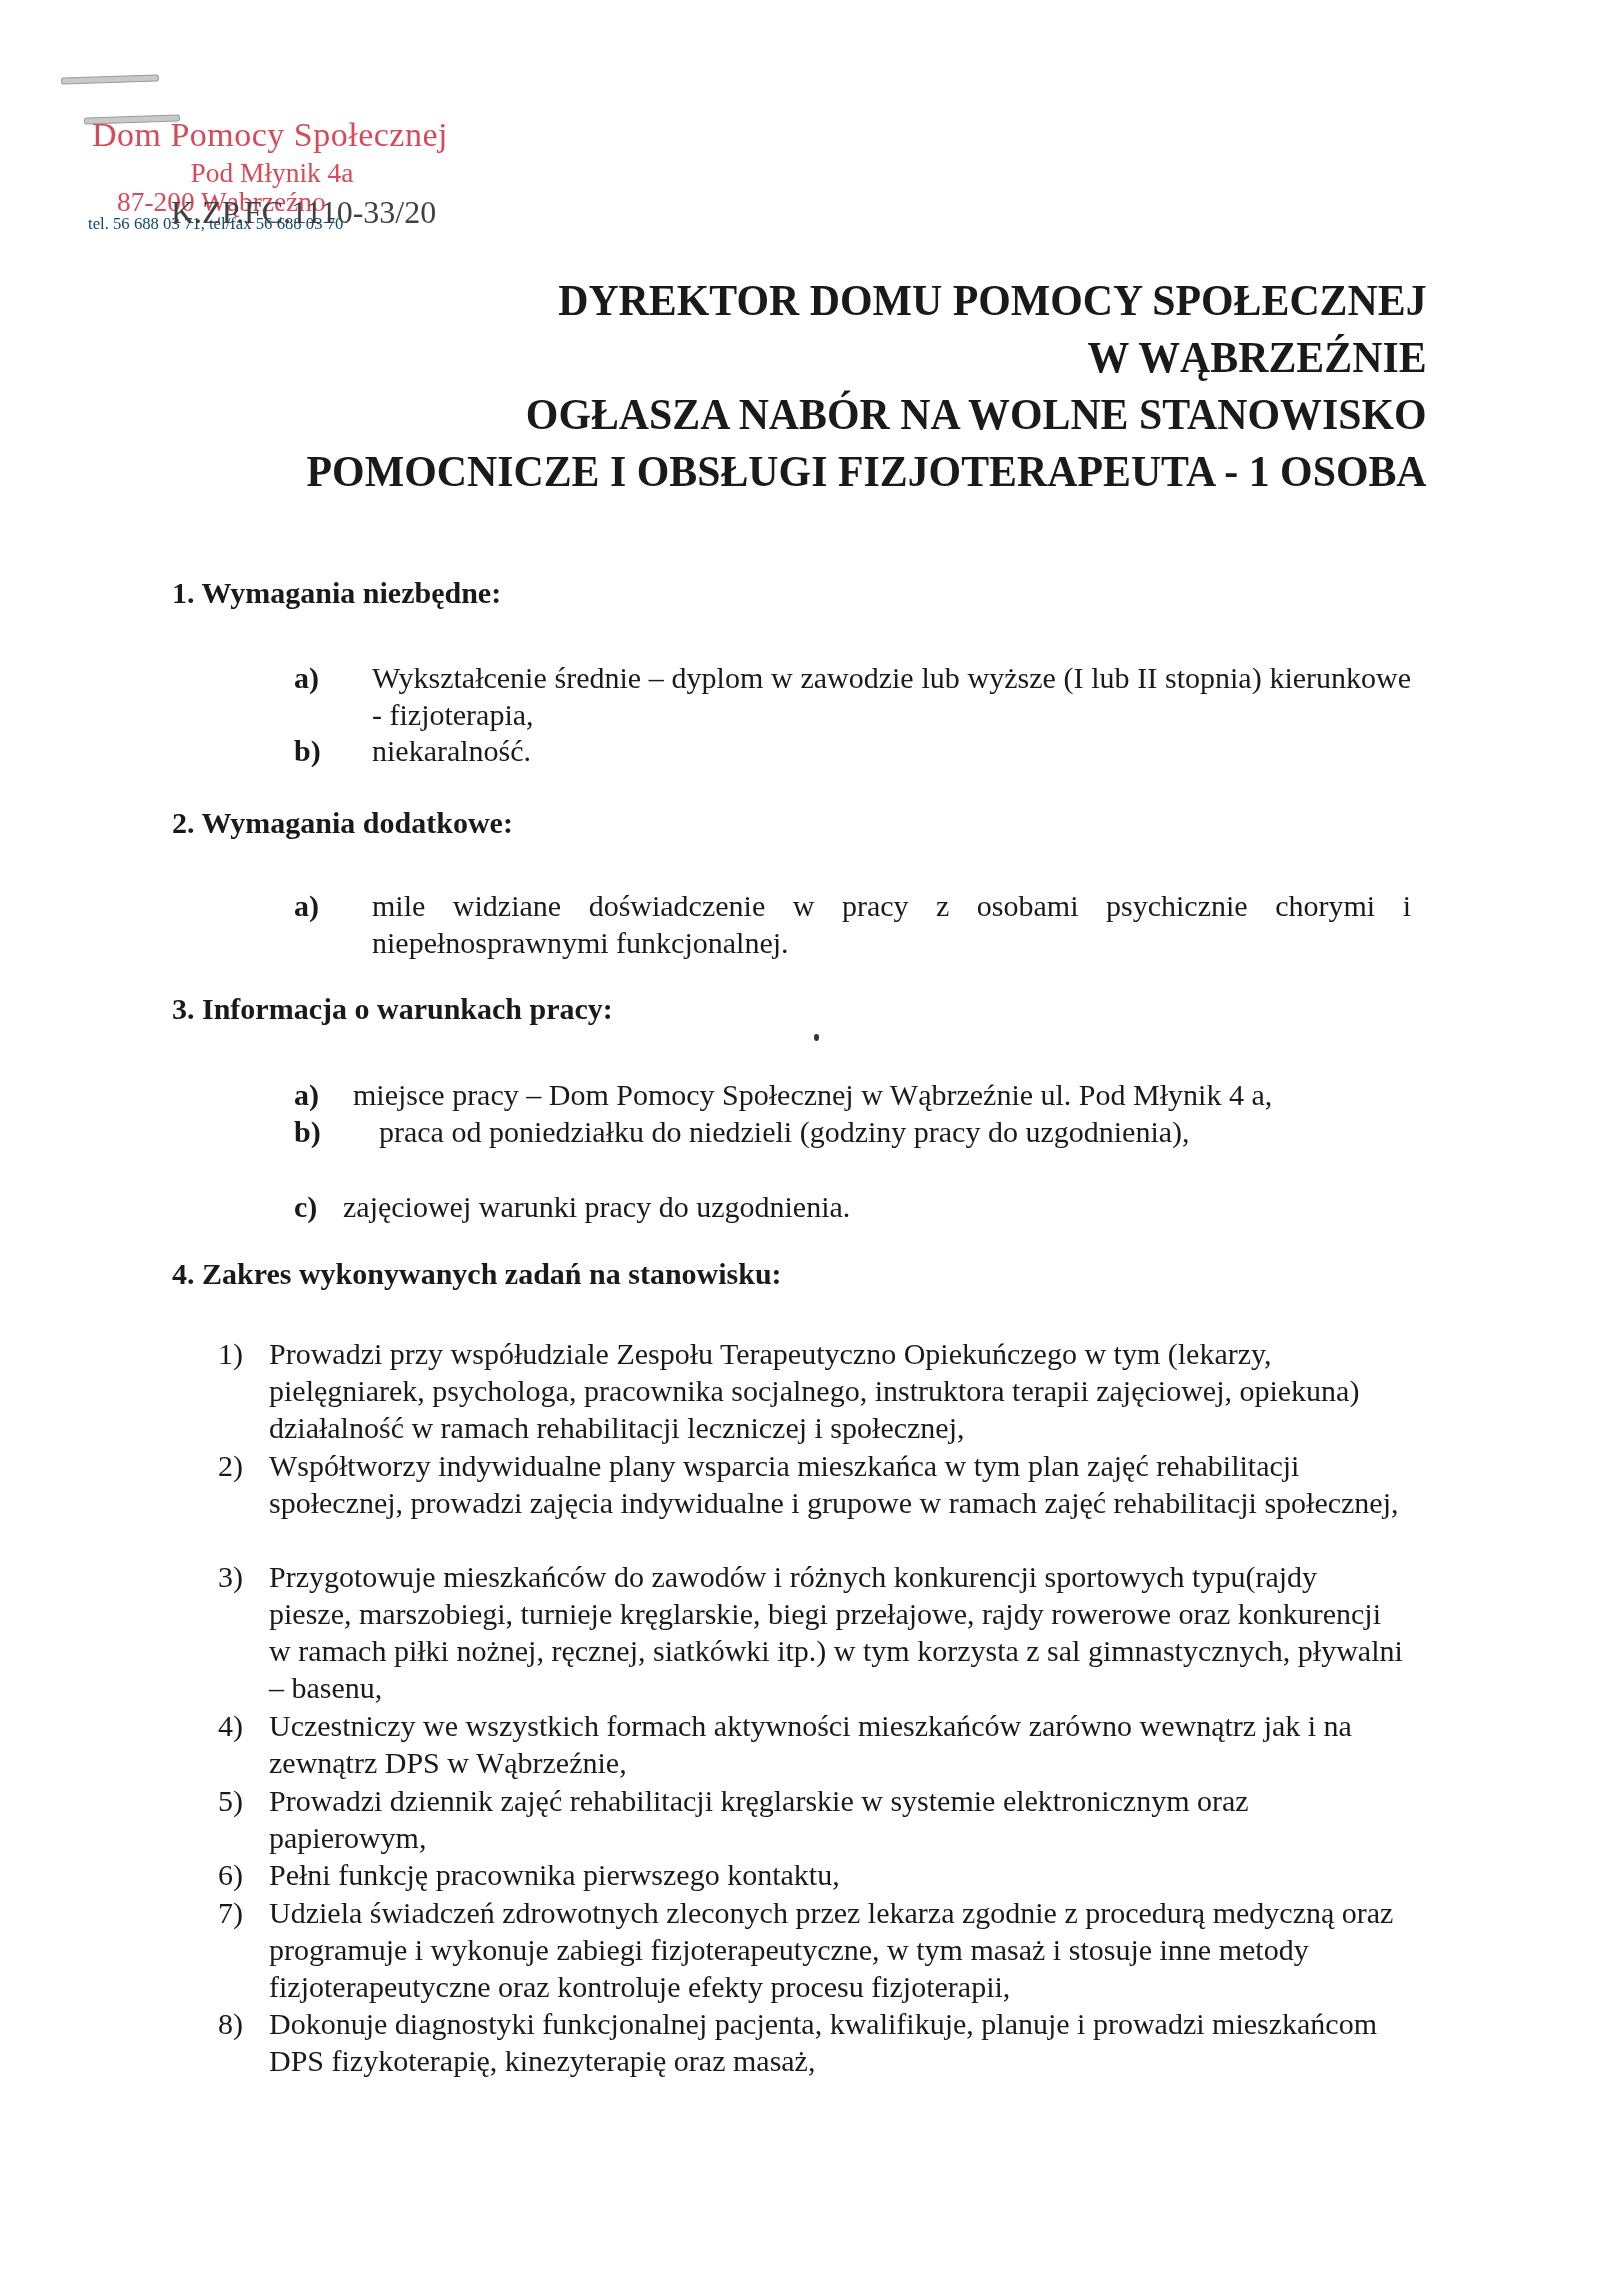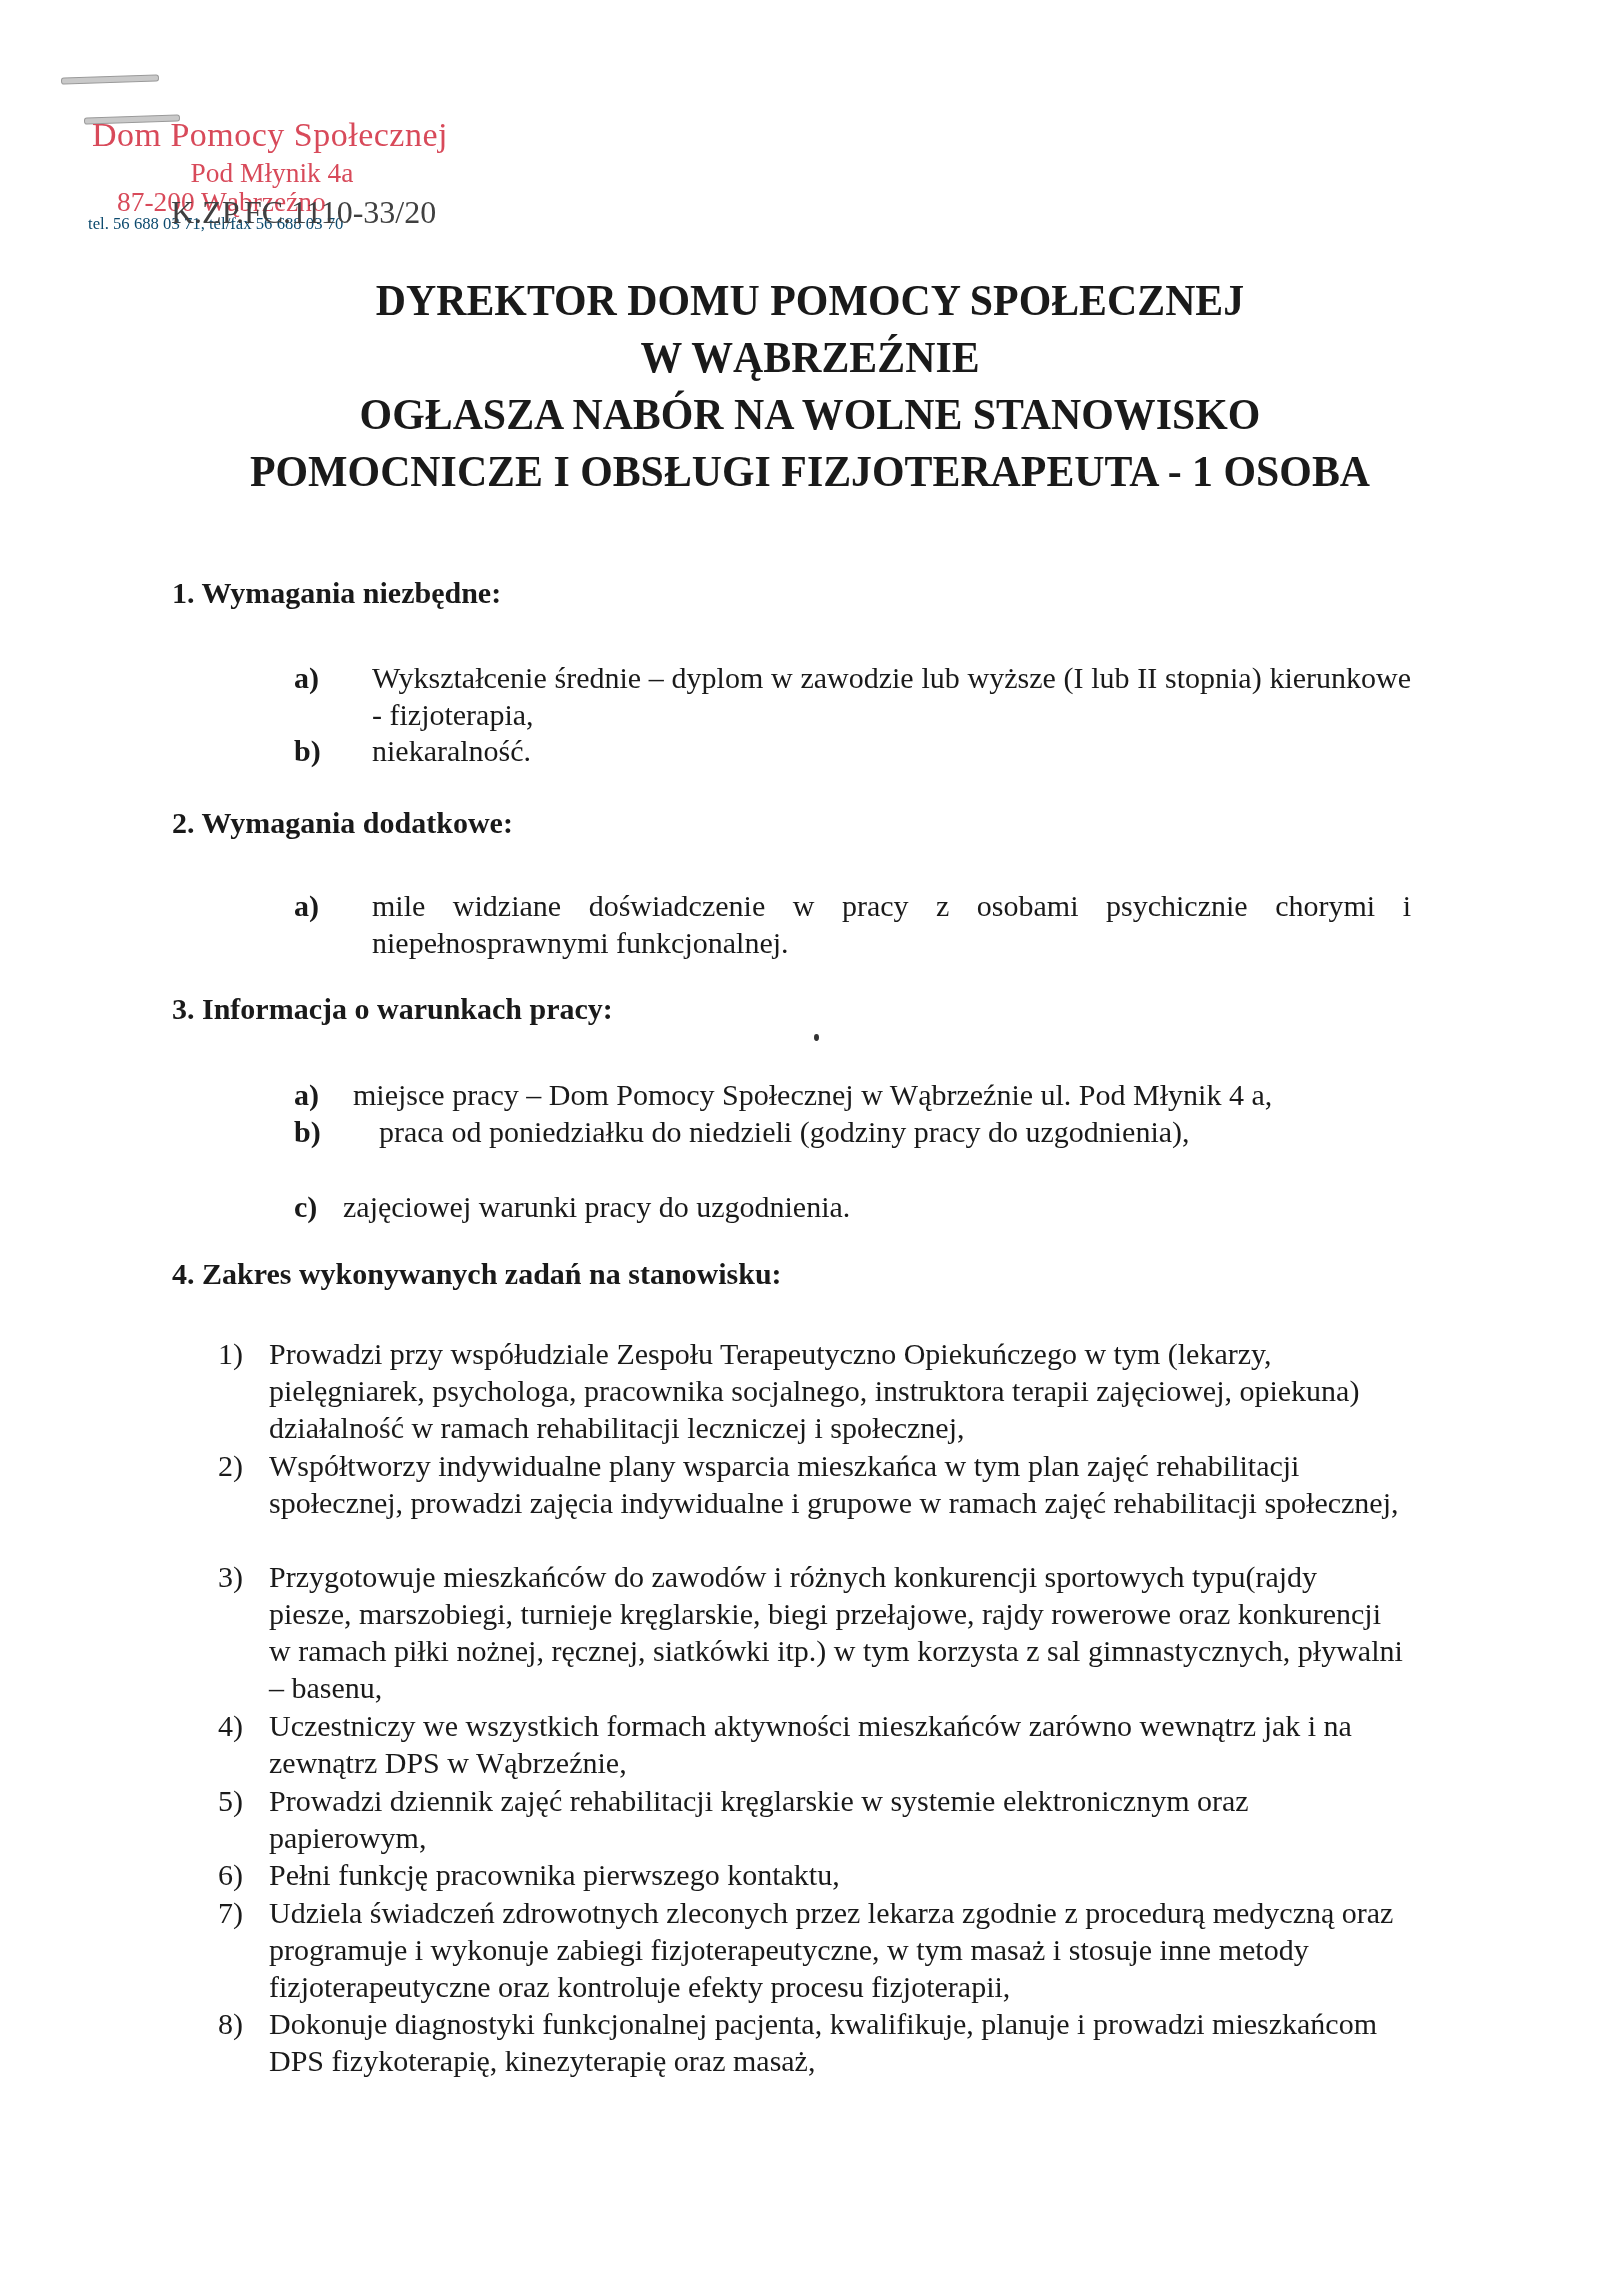--- a/index.html
+++ b/index.html
@@ -9,21 +9,21 @@
   }
   .staple { position: absolute; height: 4.9px; border-radius: 2.9px; background: #c9c9c9; border: 1px solid #9a9a9a; transform: rotate(-2deg); }
   .staple.s1 { left: 61px; top: 76px; width: 96px; }
   .staple.s2 { left: 84px; top: 116px; width: 94px; }
   .stamp { position: absolute; left: 86px; top: 116px; width: 372px; color: #d84a5a; text-align: center; }
   .stamp .line1 { font-size: 34px; text-align: left; padding-left: 5.9px; letter-spacing: 0.5px; }
   .stamp .line2 { font-size: 27.4px; margin-top: 3.9px; }
   .stamp .line3 { font-size: 27.4px; text-align: left; padding-left: 31px; margin-top: -2px; }
   .stamp .line4 { font-size: 16.7px; text-align: left; padding-left: 2px; margin-top: -3.9px; color: #0c4a6e; }
   .ref-number { position: absolute; left: 171px; top: 194px; font-size: 32px; color: #404040; }
-  .title { position: absolute; left: 147px; width: 1326px; top: 272px; text-align: center; }
+  .title { position: absolute; left: 147px; width: 1326px; top: 272px; text-align: right; }
   .title .t { font-weight: bold; font-size: 45px; line-height: 57px; transform: scaleX(0.93); }
   .subtitle { font-size: 29px; line-height: 39px; margin-top: 2px; }
   .sec-h { position: absolute; left: 172px; font-weight: bold; font-size: 30px; }
   .item { position: absolute; font-size: 30px; line-height: 37px; }
   .item .lbl { position: absolute; left: 0; font-weight: bold; }
   .item .txt { display: block; }
   .num-item { position: absolute; left: 218px; width: 1186px; font-size: 30px; line-height: 37px; }
   .num-item .lbl { position: absolute; left: 0; }
   .num-item .txt { display: block; margin-left: 51px; }
   .justify { text-align: justify; text-align-last: left; }

